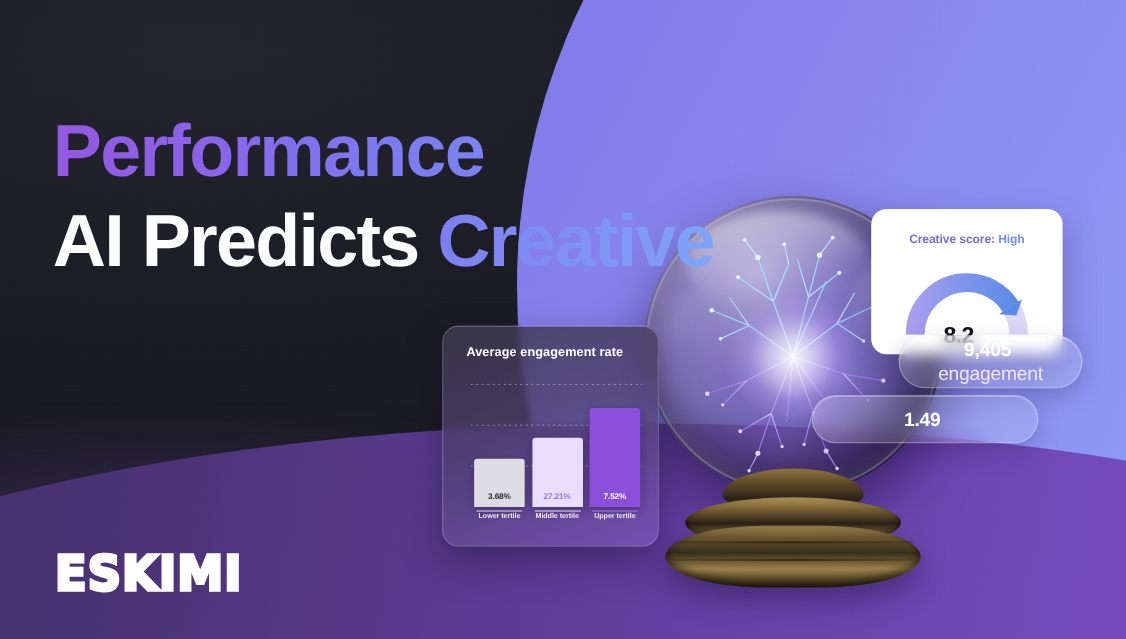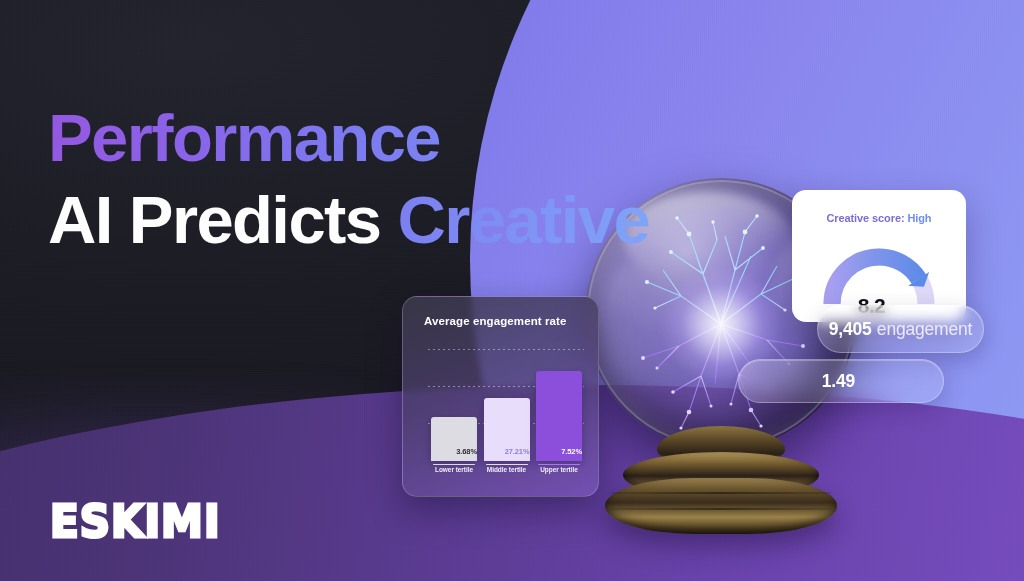--- a/index.html
+++ b/index.html
@@ -166,21 +166,21 @@
     background-image:linear-gradient(90deg, rgba(255,255,255,.40) 0 2px, transparent 2px 5px);
     background-size:5px 1px;
   }
   .bars{
     position:absolute;left:10px;right:4px;bottom:25px;height:108px;
     display:flex;align-items:flex-end;justify-content:space-between;
   }
   .bar-col{width:46px;position:relative;}
   .bar{
     width:100%;border-radius:3px 3px 0 0;position:relative;
-    display:flex;align-items:flex-end;justify-content:flex-end;
+    display:flex;align-items:flex-end;justify-content:center;
     box-shadow:0 3px 8px rgba(20,10,45,.30);
   }
   .bar-val{
     font-size:7.5px;font-weight:700;padding-bottom:5px;letter-spacing:-.1px;
   }
   .bar-tick{
     position:absolute;left:2px;right:2px;bottom:-4px;height:1.5px;border-radius:1px;
   }
   .xlabels{
     position:absolute;left:10px;right:4px;bottom:6px;height:14px;
@@ -214,21 +214,21 @@
   
   .pill{
     position:absolute;
     border-radius:999px;
     background:linear-gradient(140deg, rgba(255,255,255,.22) 0%, rgba(255,255,255,.12) 55%, rgba(255,255,255,.16) 100%);
     border:1px solid rgba(255,255,255,.30);
     box-shadow:0 8px 22px rgba(35,18,75,.22), inset 0 1px 1px rgba(255,255,255,.30);
     backdrop-filter:blur(7px);
     display:flex;align-items:center;justify-content:center;
     white-space:nowrap;
-    color:#efeaf8;font-size:17.5px;letter-spacing:-.2px;
+    color:#efeaf8;font-size:17.5px;letter-spacing:-.2px;flex-direction:column;
   }
   .pill b{color:#ffffff;font-weight:700;margin-right:.30em;}
   .pill-creatives{left:817px;top:305px;width:165px;height:46px;}
   .pill-impressions{left:738px;top:359px;width:204px;height:42px;}
 </style>
 </head>
 <body>
 
 <div id="stage">
 

